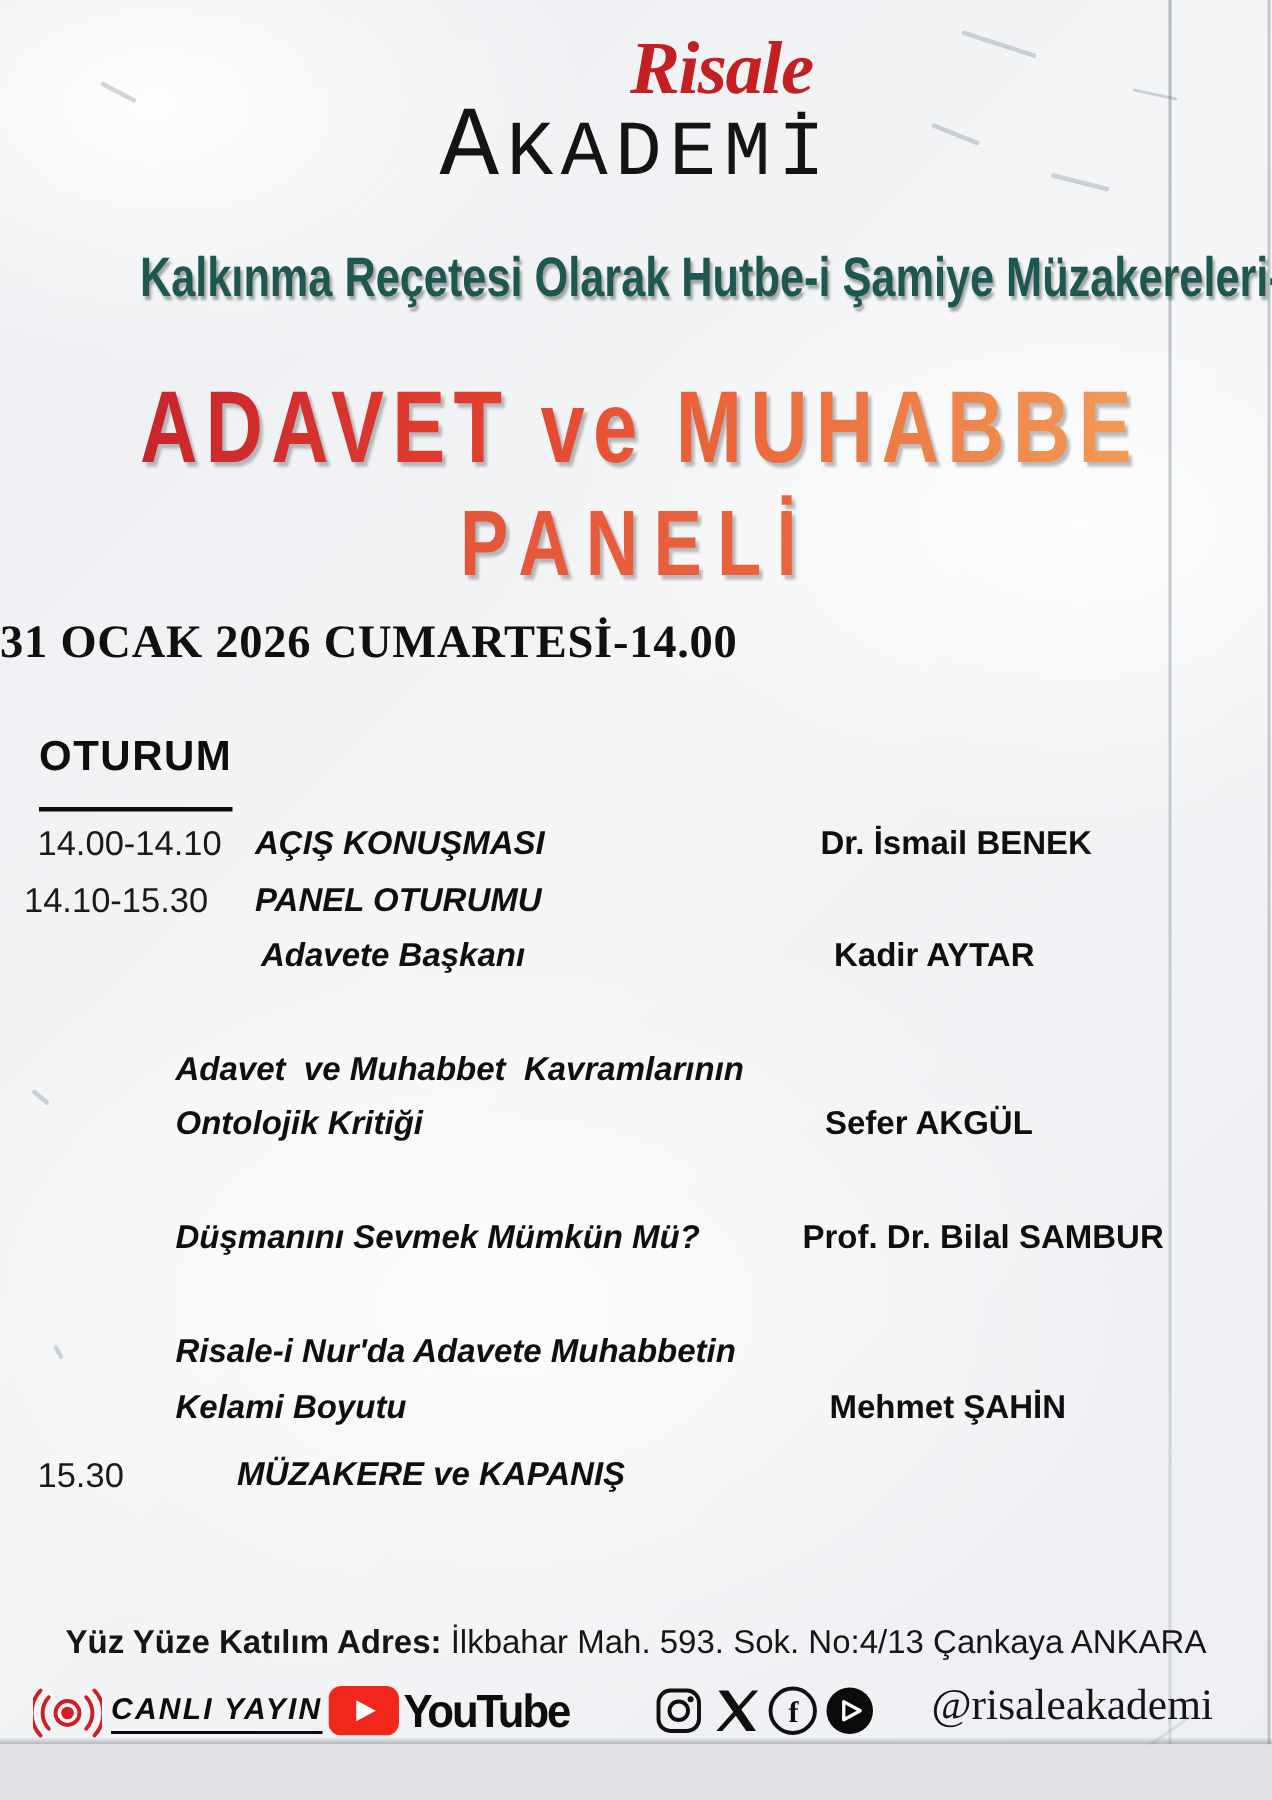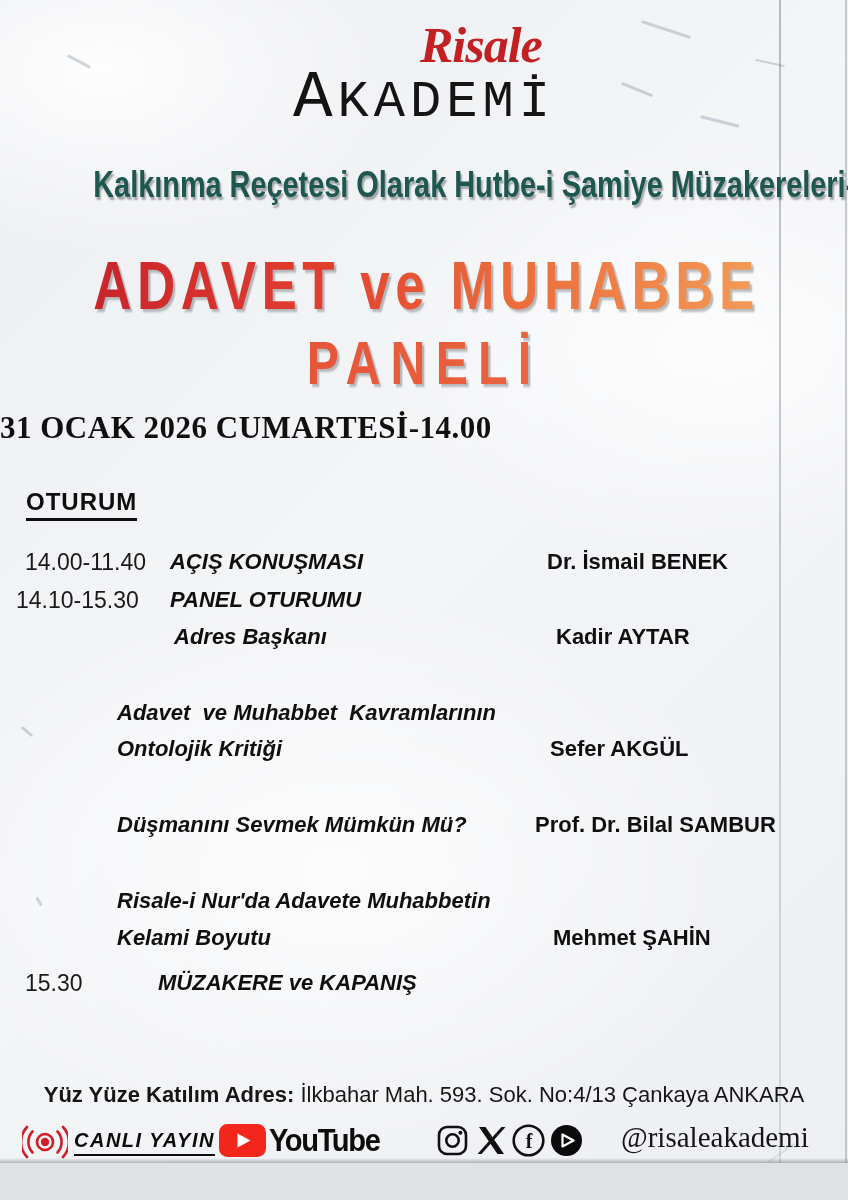--- a/index.html
+++ b/index.html
@@ -40,22 +40,22 @@
   .title2{position:absolute; left:0; right:0; top:330px; text-align:center; white-space:nowrap;
     font-weight:bold; font-size:62px; letter-spacing:13px; line-height:1.05;
     transform:scaleX(.78); transform-origin:center;
     background:linear-gradient(90deg,#e24634 0%,#ee7443 100%);
     -webkit-background-clip:text; background-clip:text; color:transparent;
     filter:drop-shadow(3px 3px 1px rgba(70,70,75,.35));}
 
   .datetime{position:absolute; left:0; right:0; top:410px; text-align:left;
     font-family:"Liberation Serif",serif; font-weight:bold; font-size:31px; letter-spacing:.5px; color:#101010;}
 
-  .section-heading{position:absolute; left:26px; top:488px; font-weight:bold; font-size:24px;
-    letter-spacing:1px; color:#0e0e0e; border-bottom:3px solid #0e0e0e; padding-bottom:2px;}
+  .section-heading{position:absolute; left:26px; top:488px; font-weight:bold; font-size:28px;
+    letter-spacing:1px; color:#0e0e0e; border-bottom:3px solid #0e0e0e; padding-bottom:18px;}
 
   .srow{position:absolute; left:0; right:0; height:32px;}
   .srow span{position:absolute; white-space:pre; line-height:1.2;}
   .stime{font-size:23px; font-weight:normal; color:#1a1a1a; letter-spacing:0;}
   .stopic{font-size:22px; font-weight:bold; color:#0f0f0f;font-style:italic;}
   .sspeaker{font-size:22px; font-weight:bold; color:#0f0f0f;}
 
   .address{position:absolute; left:0; right:0; top:1082px; text-align:center; font-size:22px; color:#161616;}
   .address b{font-weight:bold;}
 
@@ -90,30 +90,30 @@
   <div class="subtitle">Kalkınma Reçetesi Olarak Hutbe-i Şamiye Müzakereleri-3</div>
 
   <div class="title1">ADAVET ve MUHABBET</div>
   <div class="title2">PANELİ</div>
 
   <div class="datetime">31 OCAK 2026 CUMARTESİ-14.00</div>
 
   <div class="section-heading">OTURUM</div>
 
   <div class="srow" style="top:549px">
-    <span class="stime" style="left:25px">14.00-11.40</span>
+    <span class="stime" style="left:25px">14.00-14.10</span>
     <span class="stopic" style="left:170px">AÇIŞ KONUŞMASI</span>
     <span class="sspeaker" style="left:547px">Dr. İsmail BENEK</span>
   </div>
   <div class="srow" style="top:587px">
     <span class="stime" style="left:16px">14.10-15.30</span>
     <span class="stopic" style="left:170px">PANEL OTURUMU</span>
   </div>
   <div class="srow" style="top:624px">
-    <span class="stopic" style="left:174px">Adres Başkanı</span>
+    <span class="stopic" style="left:174px">Adavete Başkanı</span>
     <span class="sspeaker" style="left:556px">Kadir AYTAR</span>
   </div>
   <div class="srow" style="top:700px">
     <span class="stopic" style="left:117px">Adavet  ve Muhabbet  Kavramlarının</span>
   </div>
   <div class="srow" style="top:736px">
     <span class="stopic" style="left:117px">Ontolojik Kritiği</span>
     <span class="sspeaker" style="left:550px">Sefer AKGÜL</span>
   </div>
   <div class="srow" style="top:888px">

